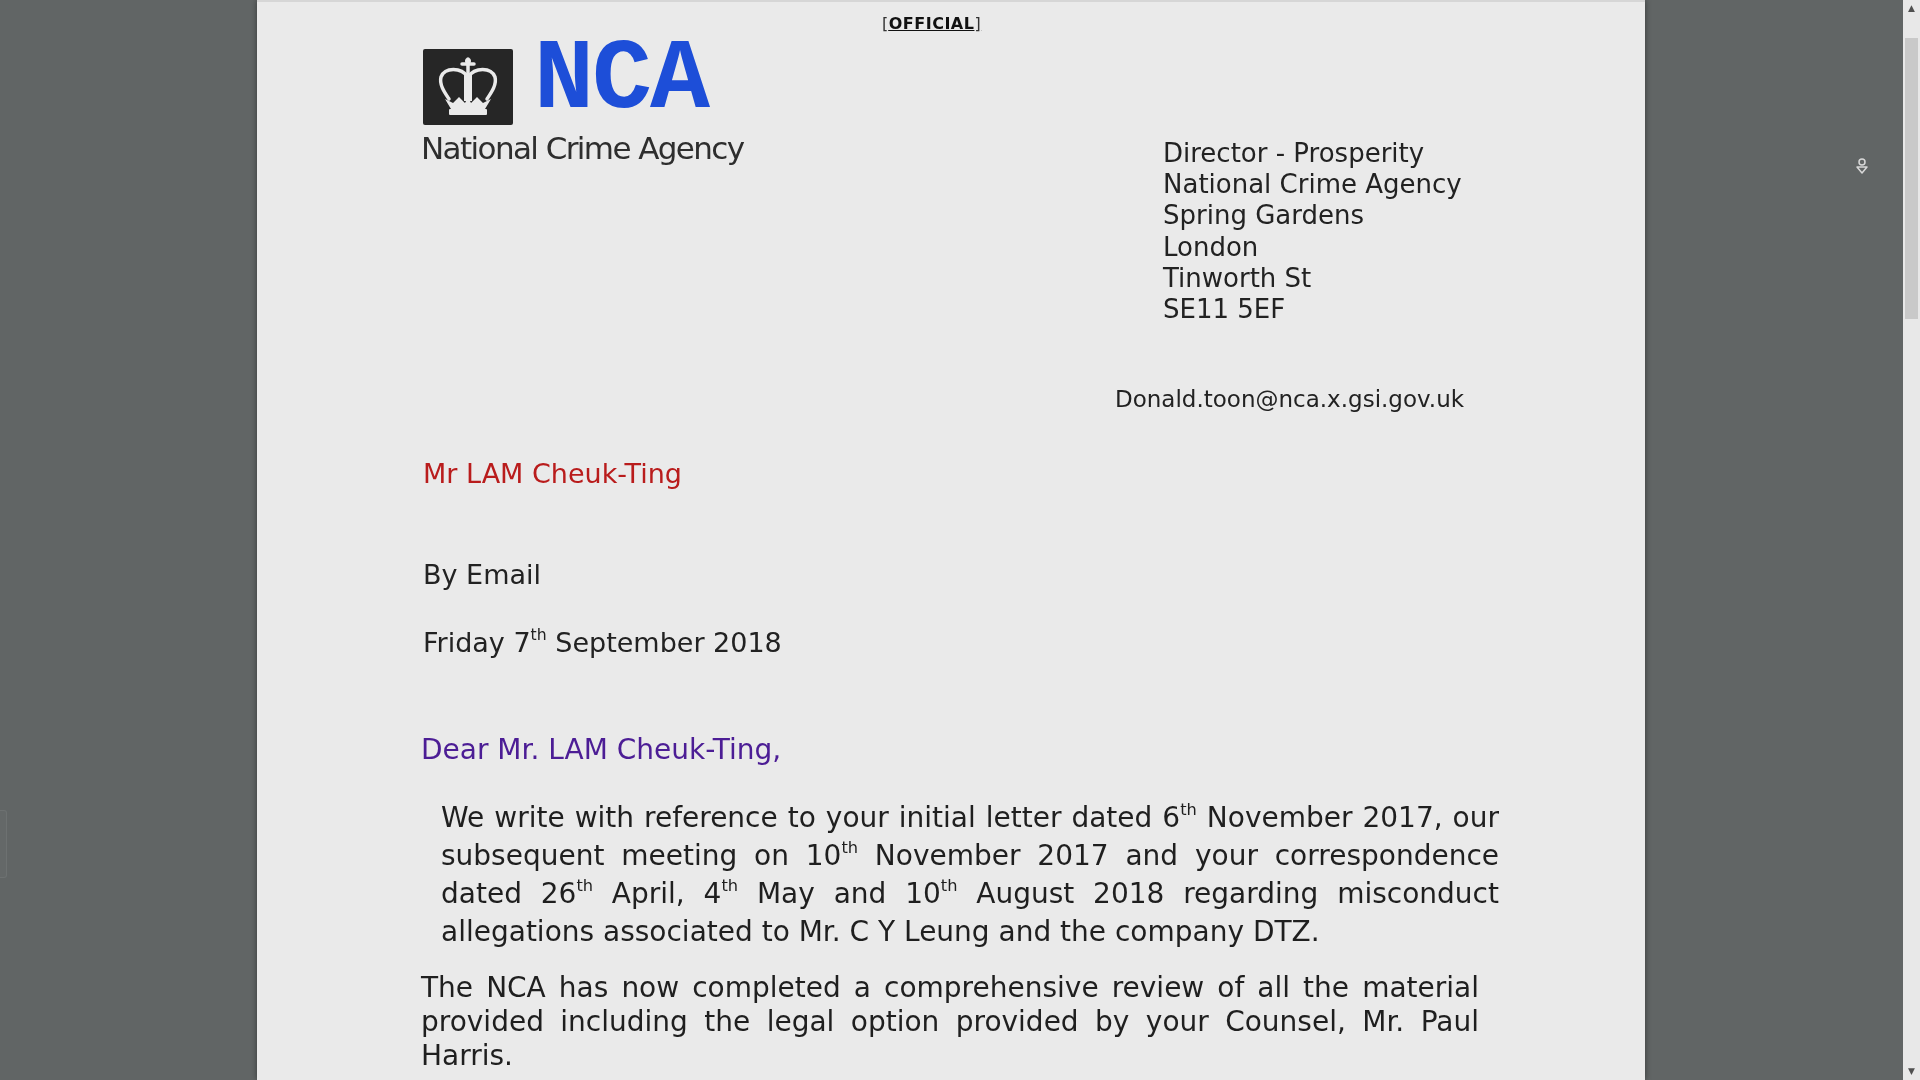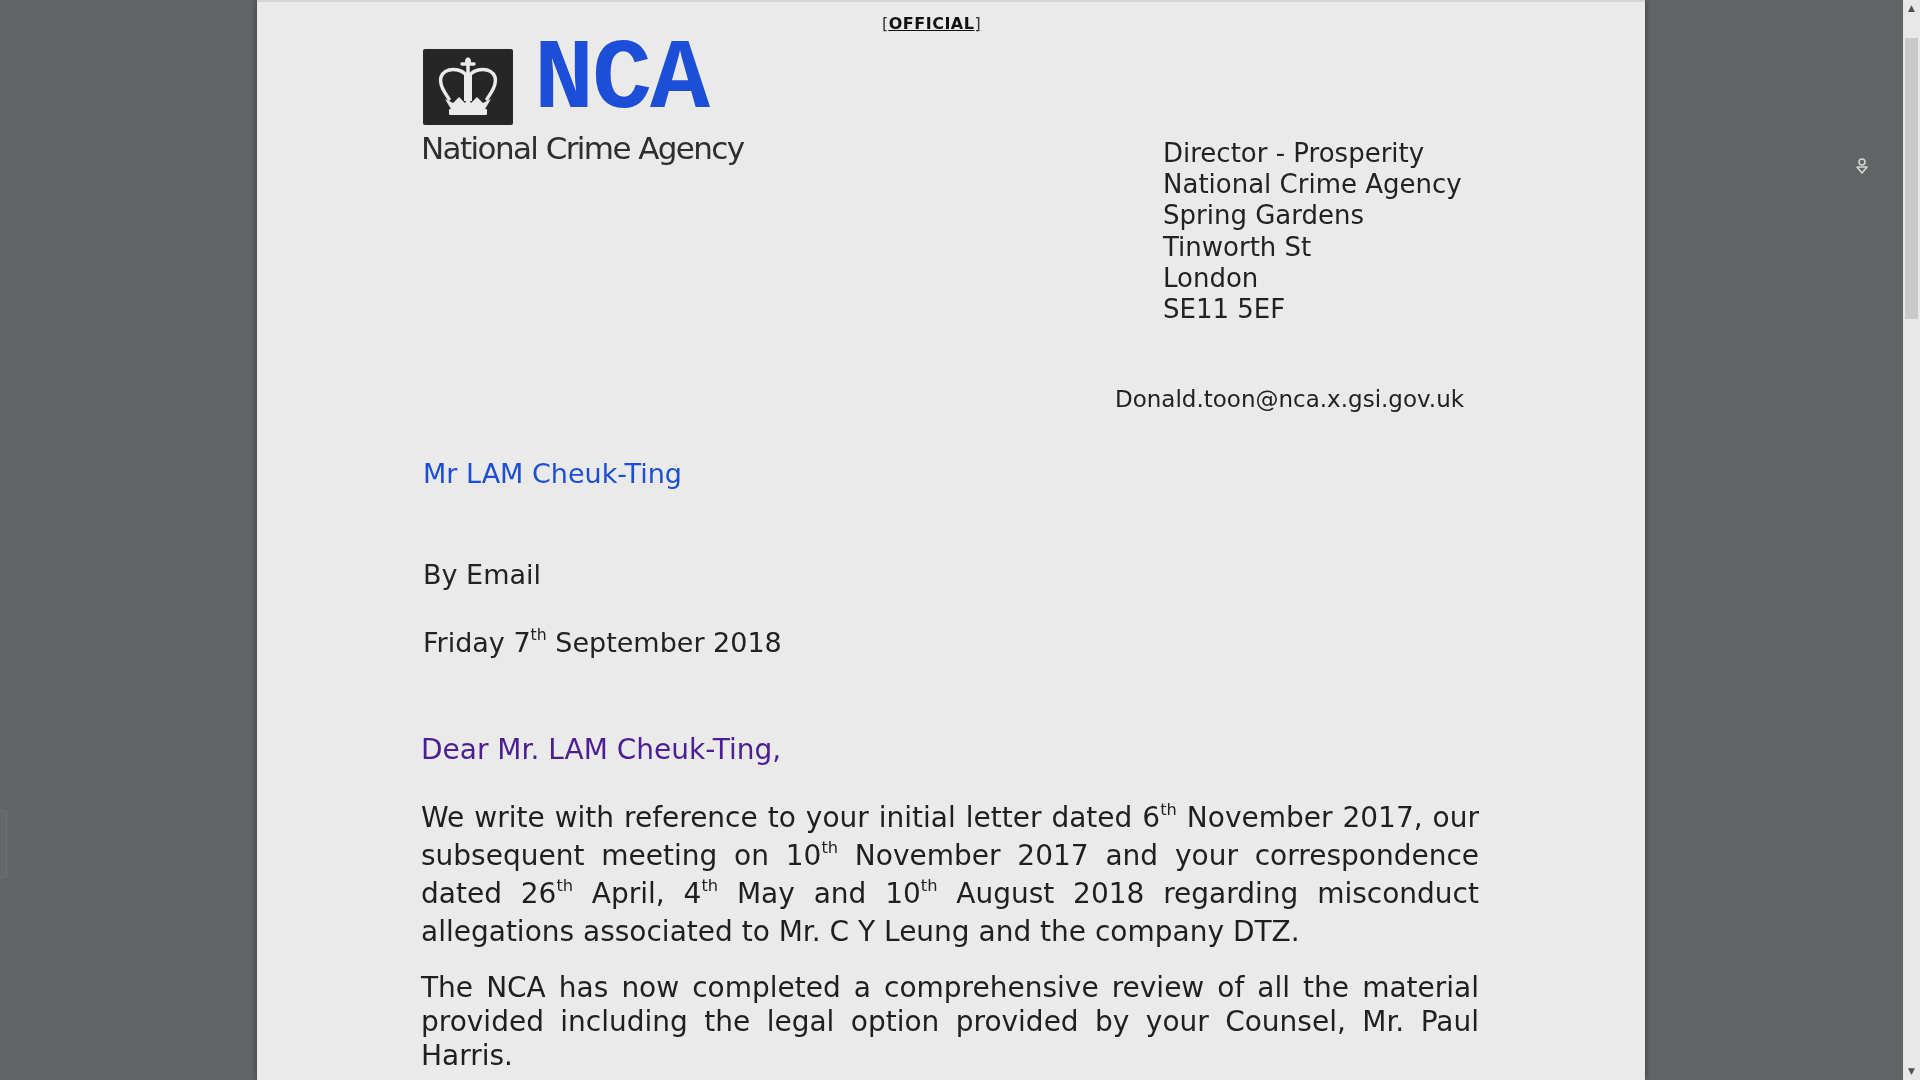--- a/index.html
+++ b/index.html
@@ -18,27 +18,27 @@
   .abs { position:absolute; white-space:nowrap; color:#1f1f1f; }
   .classification { left:625px; top:12px; font-size:16px; font-weight:bold; letter-spacing:0.5px; color:#111;text-decoration:underline; }
   .classification .br { font-weight:normal; color:#333; }
   .logo-crest { position:absolute; left:166px; top:47px; width:90px; height:76px; background:#262626; border-radius:2px; }
   .logo-crest svg { position:absolute; left:8px; top:4px; }
   .logo-word { left:277px; top:29px; font-size:100px; font-weight:bold; color:#1d4ed8; letter-spacing:-2px; font-family:Liberation Mono, monospace; line-height:1; }
   .logo-sub { left:164px; top:128px; font-size:31px; color:#2e2e2e; font-family:"DejaVu Sans", sans-serif; font-weight:normal; letter-spacing:-1.6px; }
   .addr { left:862px; top:136px; font-size:26px; line-height:31.2px; color:#222;margin-left:44px; }
   .addr div { white-space:nowrap; }
   .email { left:858px; top:360px; font-size:23px; color:#222;margin-top:24px; }
-  .recipient { left:166px; top:455px; font-size:27px; line-height:34px; color:#1d4ed8; }
+  .recipient { left:166px; top:455px; font-size:27px; line-height:34px; color:#b91c1c; }
   .byemail { left:166px; top:557px; font-size:27px; color:#222; }
   .date { left:166px; top:625px; font-size:27px; color:#222; }
   sup { font-size:0.58em; vertical-align:0; position:relative; top:-0.75em; }
   .salutation { left:164px; top:731px; font-size:28px; color:#4c1d95; }
   .para { position:absolute; left:164px; width:1058px; font-size:28px; line-height:34px; color:#1f1f1f; text-align:justify; text-align-last:left; }
-  .para1 { top:799px; }
+  .para1 { top:799px;margin-left:20px; }
   .para2 { top:969px; }
   .jline { display:block; text-align:justify; text-align-last:justify; white-space:normal; }
   .jline.last { text-align-last:left; }
   .scrollbar { position:absolute; left:1903px; top:0; width:17px; height:1080px; background:#e8e8e8; }
   .scroll-up, .scroll-down { position:absolute; left:0; width:17px; height:17px; color:#505050; font-size:9px; text-align:center; line-height:17px; }
   .scroll-up { top:0; }
   .scroll-down { bottom:0; }
   .scroll-thumb { position:absolute; left:2px; top:38px; width:13px; height:281px; background:#c9c9c9; }
   .marker-icon { position:absolute; left:1854px; top:157px; width:16px; height:18px; }
 </style>
@@ -66,22 +66,22 @@
         <rect x="18" y="56" width="38" height="6" rx="1" fill="#eaeaea"></rect>
       </svg>
     </div>
     <div class="abs logo-word">NCA</div>
     <div class="abs logo-sub">National Crime Agency</div>
 
     <div class="abs addr">
       <div>Director - Prosperity</div>
       <div>National Crime Agency</div>
       <div>Spring Gardens</div>
+      <div>London</div>
       <div>Tinworth St</div>
-      <div>London</div>
       <div>SE11 5EF</div>
     </div>
     <div class="abs email">Donald.toon@nca.x.gsi.gov.uk</div>
 
     <div class="abs recipient">
       <div>Mr LAM Cheuk-Ting</div>
     </div>
 
     <div class="abs byemail">By Email</div>
 

